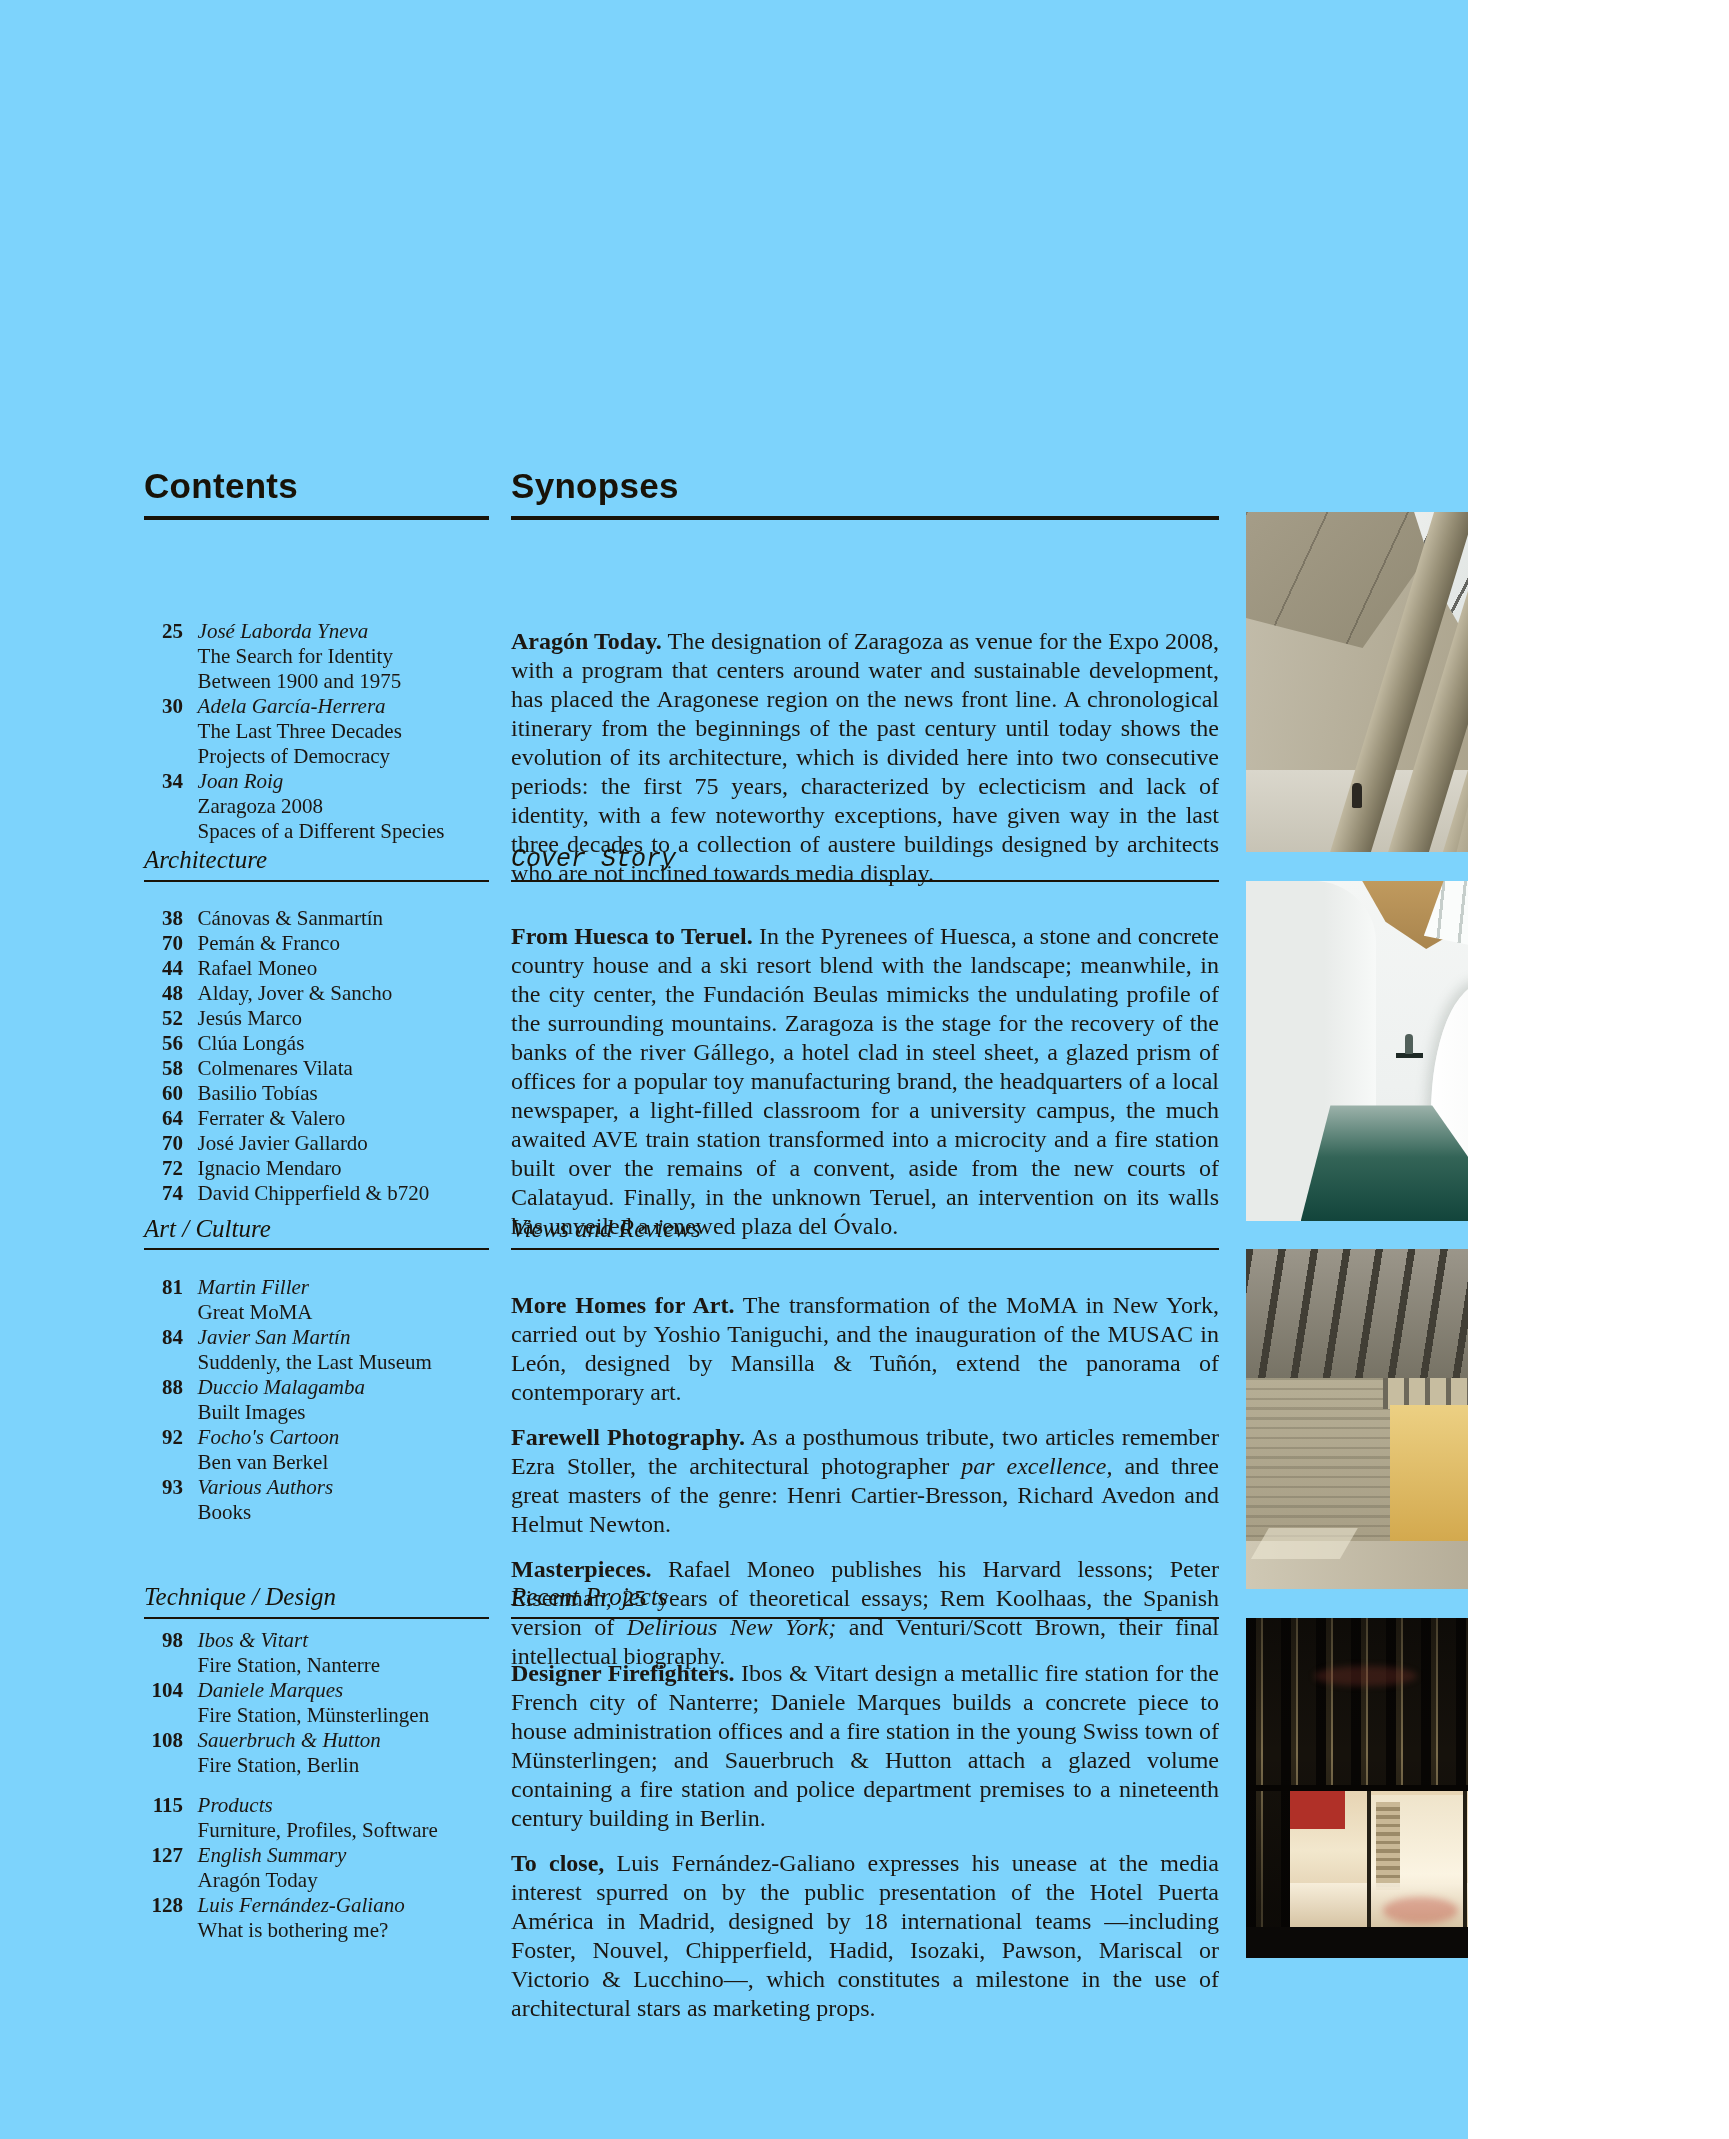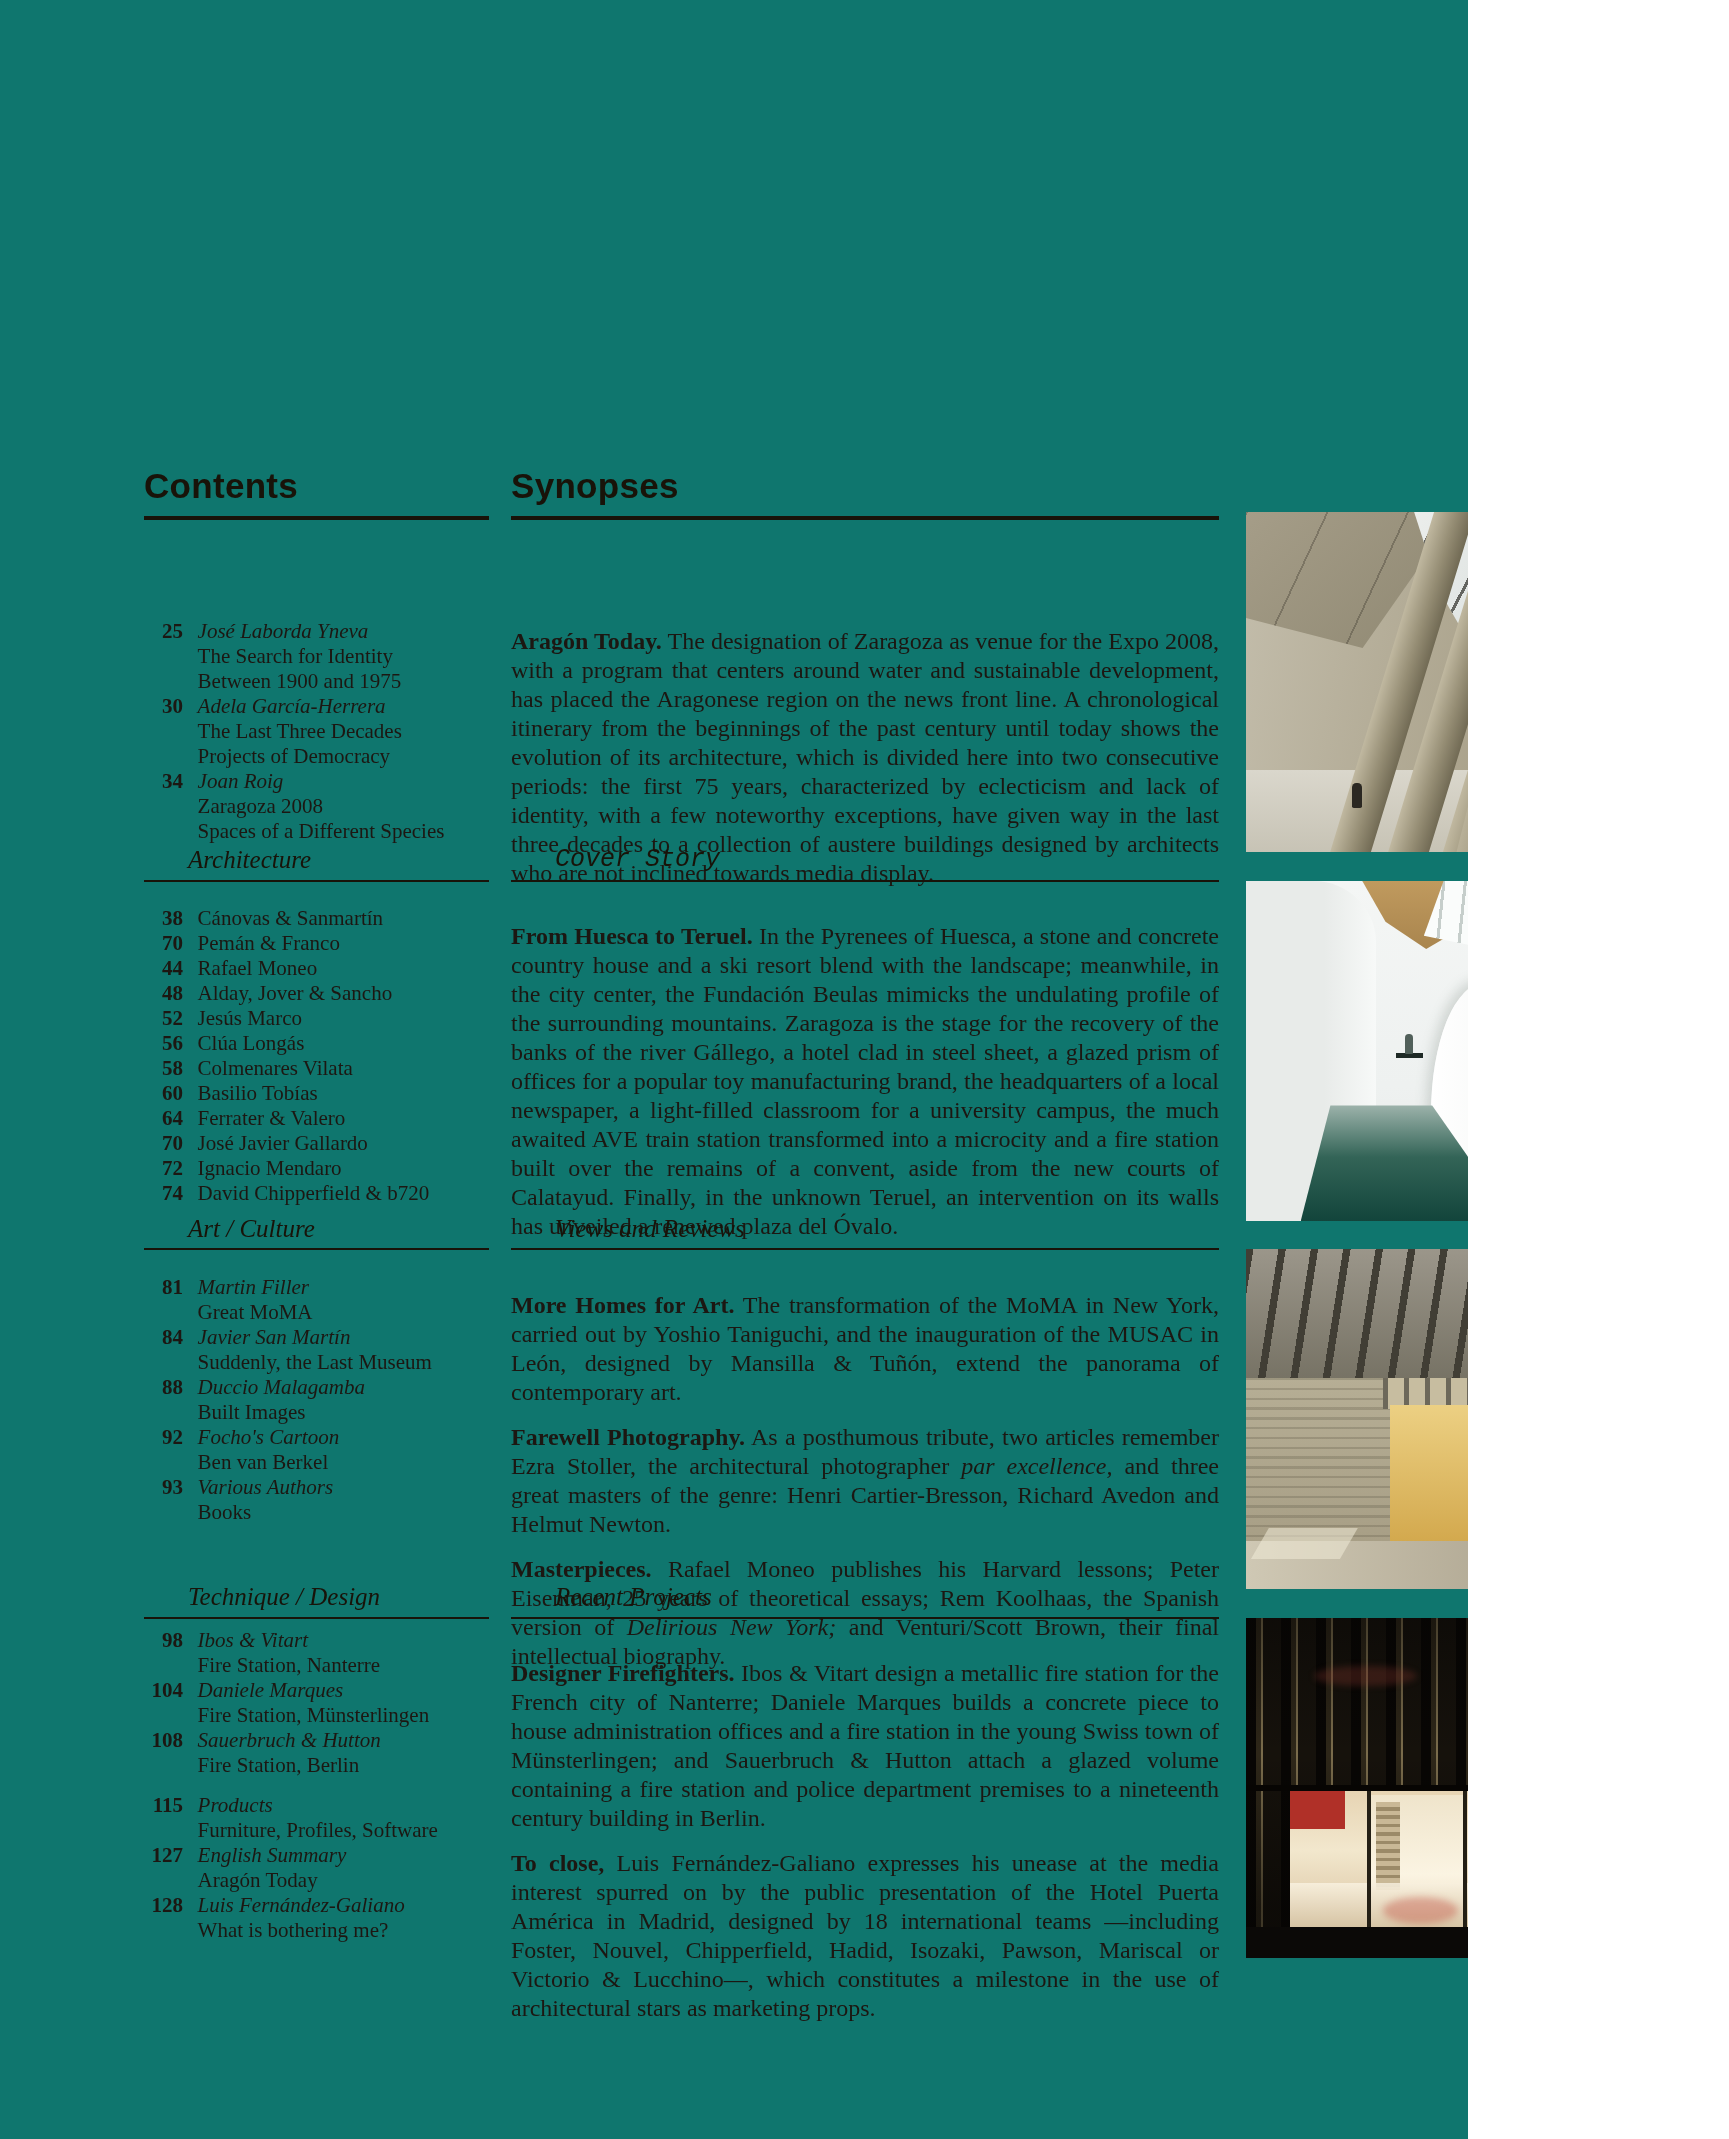--- a/index.html
+++ b/index.html
@@ -1,27 +1,27 @@
 <!DOCTYPE html>
 <html style="font-size:9.8px"><head>
 <meta charset="utf-8">
 <style>
   html,body{margin:0;padding:0;background:#ffffff;}
-  .page{position:relative;width:1468px;height:2140px;background:#0f766e;
+  .page{position:relative;width:1468px;height:2140px;background:#7dd3fc;
         font-family:"Liberation Serif",serif;color:#1c1712;overflow:hidden;}
 
   
   .col-title{position:absolute;top:467px;font-family:"Liberation Sans",sans-serif;
              font-weight:bold;font-size:35px;line-height:38px;color:#181309;letter-spacing:0.3px;}
   .rule{position:absolute;background:#181309;}
   .hrule{height:3.7px;}
   .srule{height:2.4px;}
 
   
-  .sec-head{position:absolute;font-style:italic;font-size:25px;line-height:29px;color:#181309;margin-left:44px;}
+  .sec-head{position:absolute;font-style:italic;font-size:25px;line-height:29px;color:#181309;}
 
   
   .toc{position:absolute;left:144px;width:345px;font-size:21px;line-height:25px;color:#1c1712;}
   .toc-row{display:grid;grid-template-columns:39px 1fr;column-gap:14.6px;}
   .toc-row.gap{margin-top:14.6px;}
   .toc-num{font-weight:bold;text-align:right;}
   .ital .toc-author{font-style:italic;}
 
   
   .syn{position:absolute;left:511px;width:708px;font-size:24px;line-height:29px;

